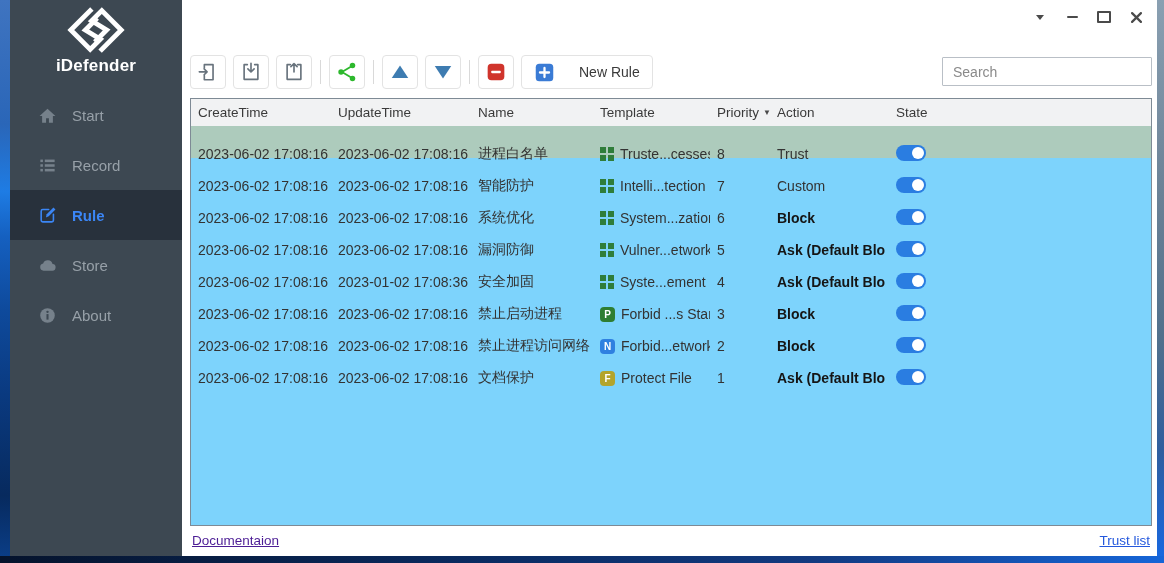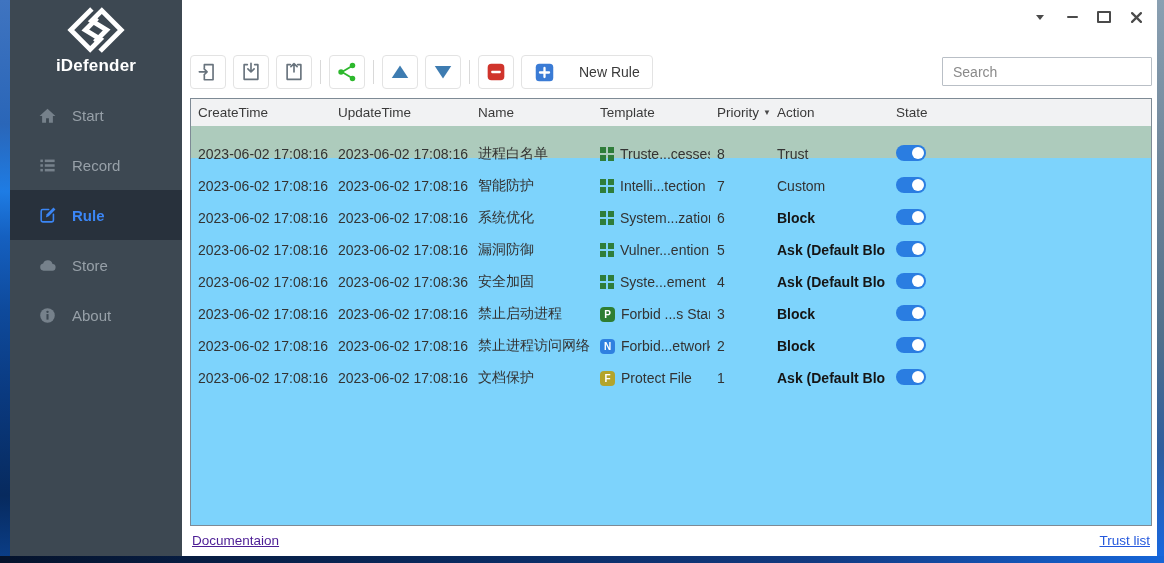--- a/index.html
+++ b/index.html
@@ -328,32 +328,32 @@
     <div class="cell c-create">2023-06-02 17:08:16</div>
     <div class="cell c-update">2023-06-02 17:08:16</div>
     <div class="cell c-name">漏洞防御</div>
     <div class="cell c-template">
       <span class="tpl-icon grid">
                   <i></i>
                   <i></i>
                   <i></i>
                   <i></i>
                 </span>
-      <span class="tpl-text">Vulner...ention</span>
+      <span class="tpl-text">Vulner...etwork</span>
     </div>
     <div class="cell c-priority">5</div>
     <div class="cell c-action bold">Ask (Default Blo</div>
     <div class="cell c-state">
       <span class="toggle"><span class="knob"></span></span>
     </div>
   </div>
 
   <div class="trow">
     <div class="cell c-create">2023-06-02 17:08:16</div>
-    <div class="cell c-update">2023-06-02 17:08:36</div>
+    <div class="cell c-update">2023-01-02 17:08:36</div>
     <div class="cell c-name">安全加固</div>
     <div class="cell c-template">
       <span class="tpl-icon grid">
                   <i></i>
                   <i></i>
                   <i></i>
                   <i></i>
                 </span>
       <span class="tpl-text">Syste...ement</span>
     </div>

